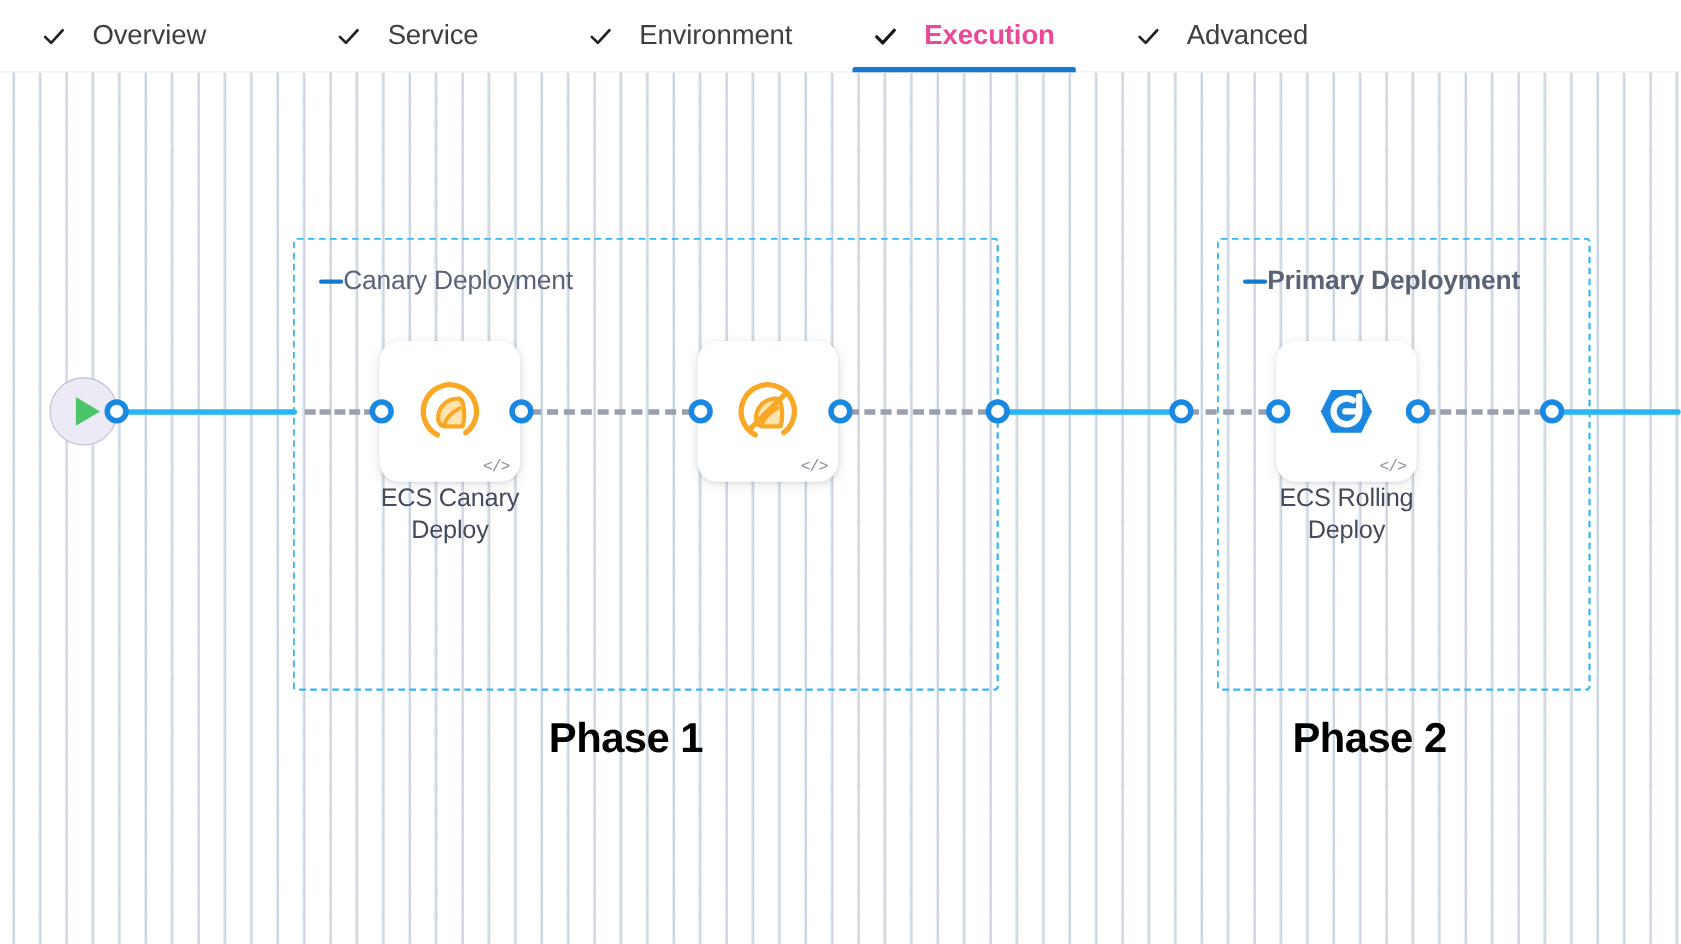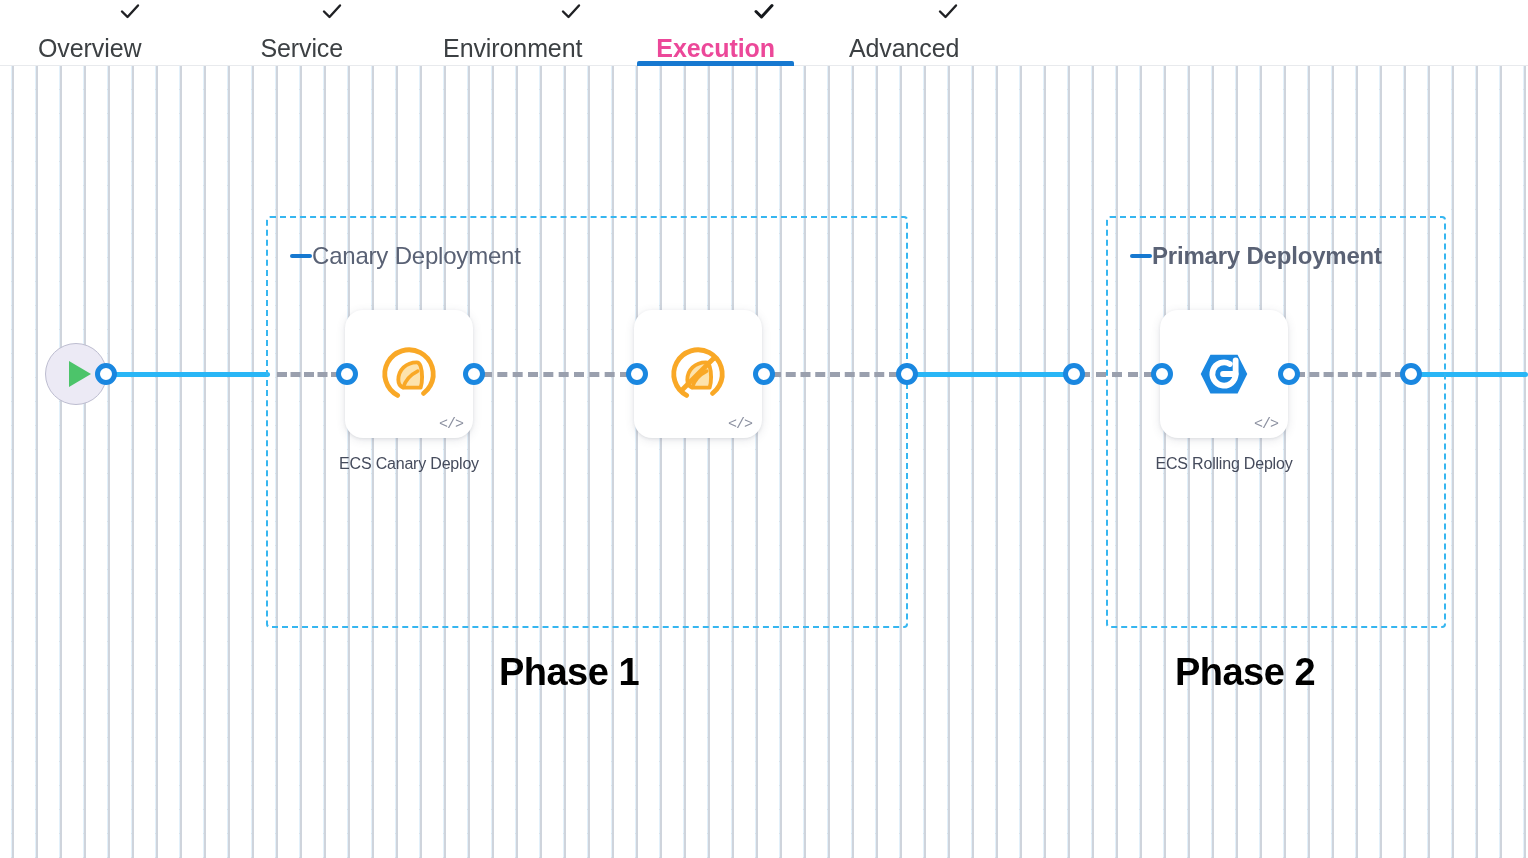--- a/index.html
+++ b/index.html
@@ -12,26 +12,25 @@
 
   
   .tabbar {
     position: absolute; left: 0; top: 0;
     width: 1528px; height: 66px;
     background: #ffffff;
     border-bottom: 1px solid #e8eaed;
     display: flex; align-items: center;
   }
   .tab {
-    display: flex; align-items: flex-end; gap: 12px;
+    display: flex; align-items: center; gap: 24px;
     height: 66px; position: relative;
     padding: 0 0 0 0;
     cursor: pointer;
     white-space: nowrap;
-    flex-direction: column;
   }
   .tab .check {
     width: 22px; height: 22px;
     display: inline-block; flex: none;
     position: relative;
   }
   .tab .check svg { display: block; }
   .tab .tab-label {
     font-size: 25px;
     color: #3c4043;
@@ -125,25 +124,25 @@
   }
   .node-icon { width: 62px; height: 62px; display: block; }
   .code-badge {
     position: absolute; right: 10px; bottom: 6px;
     font-size: 15px; color: #8b90a0;
     font-family: "Liberation Mono", monospace;
     letter-spacing: -1px;
     line-height: 1;
   }
   .node-label {
-    margin-top: 16px;
+    margin-top: 0;
     width: 190px;
     margin-left: -31px;
     text-align: center;
-    font-size: 16px;
+    font-size: 23px;
     line-height: 1.28;
     color: #454b5c;
     letter-spacing: -0.2px;
   }
 
   
   .edge-solid {
     position: absolute;
     height: 5px;
     background: #29b6f6;

